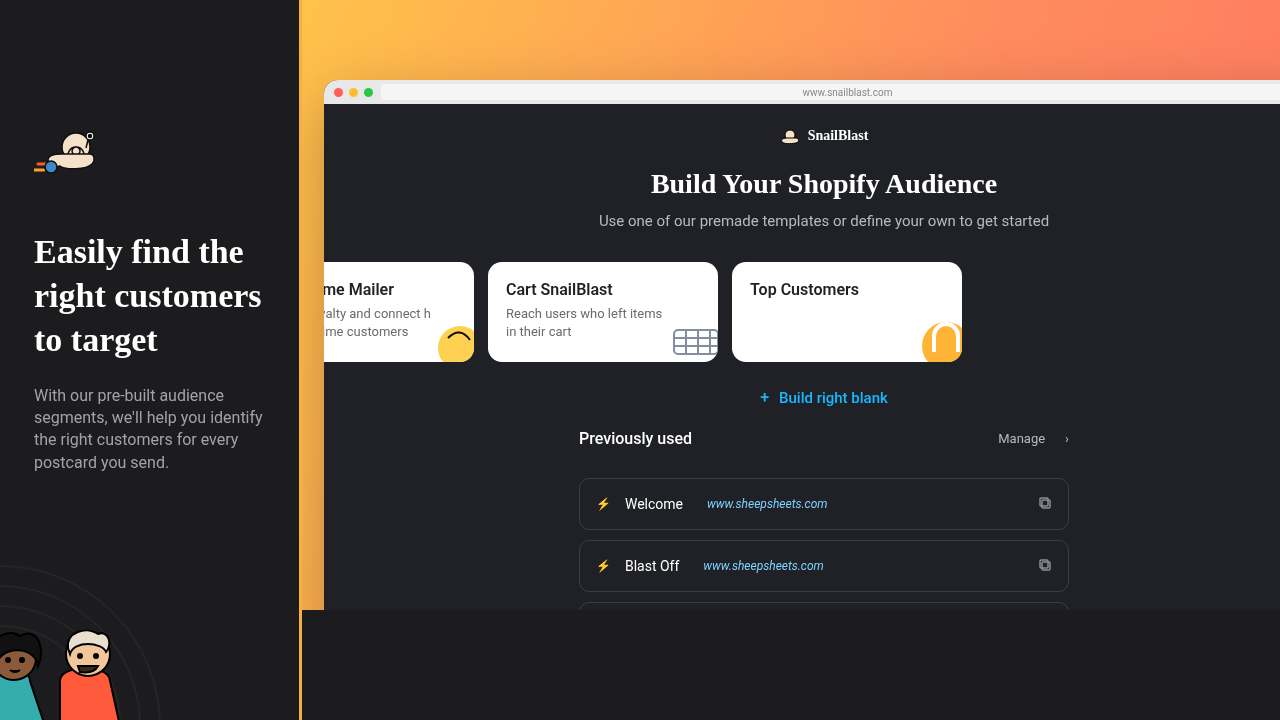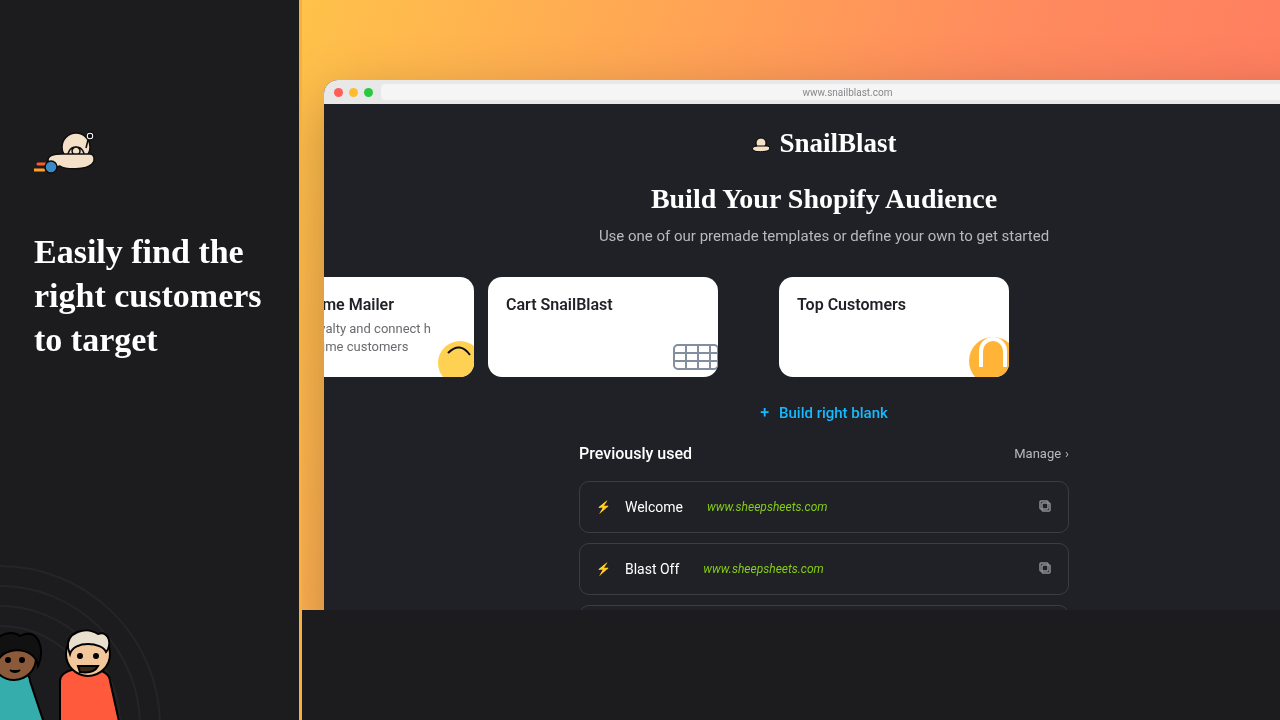--- a/index.html
+++ b/index.html
@@ -85,21 +85,21 @@
   .app-area {
     padding: 24px 0 0 0;
     color:#fff;
     height:calc(100% - 24px);
     position:relative;
   }
   .brand-row {
     display:flex; justify-content:center; align-items:center; gap:6px;
     margin-bottom:24px;
   }
-  .brand-name { font-family: Georgia, serif; font-weight:700; font-size:27px;}
+  .brand-name { font-family: Georgia, serif; font-weight:700; font-size:14px;}
   .app-title {
     text-align:center;
     font-family: Georgia, serif;
     font-weight:700;
     font-size:28px;
     margin-bottom:12px;
   }
   .app-sub {
     text-align:center;
     color:#b8b9bd;
@@ -119,21 +119,21 @@
     color:#1f2126;
     border-radius:14px;
     width:230px;
     flex:0 0 230px;
     height:100px;
     padding:18px 18px;
     position:relative;
     overflow:hidden;
   }
   .tpl-card.first { width:200px; flex:0 0 200px; border-top-left-radius:0; border-bottom-left-radius:0;}
-  .tpl-card.last { flex:0 0 230px;margin-left:47px; }
+  .tpl-card.last { flex:0 0 230px; }
   .tpl-title { font-weight:600; font-size:16px; margin-bottom:6px;}
   .tpl-desc { font-size:13px; color:#6b6b70; line-height:1.35; max-width:160px;}
   .tpl-icon { position:absolute; right:-6px; bottom:-6px; opacity:.95;}
 
   .build-blank {
     display:flex;
     justify-content:center;
     align-items:center;
     gap:10px;
     margin-top:26px;
@@ -144,37 +144,37 @@
   .plus { font-size:16px; }
 
   .prev-section {
     width:490px;
     margin: 22px auto 0 auto;
   }
   .prev-head {
     display:flex;
     justify-content:space-between;
     align-items:center;
-    margin-bottom:18px;
+    margin-bottom:30px;
   }
   .prev-head-title { font-size:16px; color:#fff; font-weight:500;}
-  .manage-link { color:#b8b9bd; font-size:13px; display:flex; align-items:center; gap:4px;}
+  .manage-link { color:#b8b9bd; font-size:13px; display:flex; align-items:center; gap:20px;}
   .prev-item {
     border:1px solid #3a3d44;
     border-radius:10px;
     height:52px;
     display:flex;
     align-items:center;
     padding:0 16px;
     margin-bottom:10px;
     gap:14px;
   }
   .bolt { color:#ff8a00; font-size:12px; }
   .prev-name { font-weight:400; font-size:14px; color:#fff; margin-right:10px;}
-  .prev-url { font-size:12px; color:#84cc16; font-style:italic; flex:1;}
+  .prev-url { font-size:12px; color:#7dd3fc; font-style:italic; flex:1;}
   .copy-ic { color:#8d8f95; }
 
 </style>
 </head>
 <body>
 
 <div class="left-pane">
   <div class="logo-wrap">
     <svg width="66" height="44" viewBox="0 0 66 44">
       <g stroke="#0e0e10" stroke-width="1.5" fill="none">
@@ -186,20 +186,21 @@
         <path d="M54 10 L52 18"></path>
       </g>
       <g>
         <path d="M4 34 L12 34" stroke="#ff5a2c" stroke-width="3" stroke-linecap="round"></path>
         <path d="M0 40 L10 40" stroke="#ff9f2c" stroke-width="3" stroke-linecap="round"></path>
         <circle cx="17" cy="37" r="6" fill="#3a8ac7" stroke="#0e0e10" stroke-width="1.5"></circle>
       </g>
     </svg>
   </div>
   <h1 class="left-heading">Easily find the right customers to target</h1>
+  <p class="left-body">With our pre-built audience segments, we'll help you identify the right customers for every postcard you send.</p>
 
   <div class="people-art">
     <svg width="200" height="200" viewBox="0 0 200 200">
       <g stroke="#2b2b2d" stroke-width="2" fill="none" opacity="0.6">
         <circle cx="10" cy="200" r="160"></circle>
           <circle cx="10" cy="200" r="140"></circle>
         <circle cx="10" cy="200" r="120"></circle>
           <circle cx="10" cy="200" r="100"></circle>
       </g>
 
@@ -252,20 +253,21 @@
         <div class="tpl-card first">
           <div class="tpl-title">elcome Mailer</div>
           <div class="tpl-desc">ild loyalty and connect h first time customers</div>
           <svg class="tpl-icon" width="50" height="50">
               <circle cx="30" cy="30" r="22" fill="#ffcf4a"></circle>
               <path d="M18 20 Q30 8 40 22" stroke="#000" fill="none" stroke-width="2"></path>
             </svg>
         </div>
         <div class="tpl-card">
           <div class="tpl-title">Cart SnailBlast</div>
+          <div class="tpl-desc">Reach users who left items in their cart</div>
           <svg class="tpl-icon" width="56" height="44">
             <g stroke="#7d8899" stroke-width="2" fill="none">
               <rect x="6" y="6" width="44" height="24" rx="4"></rect>
               <path d="M6 14 H50 M6 22 H50 M18 6 V30 M30 6 V30 M42 6 V30"></path>
             </g>
           </svg>
         </div>
         <div class="tpl-card last">
           <div class="tpl-title">Top Customers</div>
           <svg class="tpl-icon" width="56" height="56">

